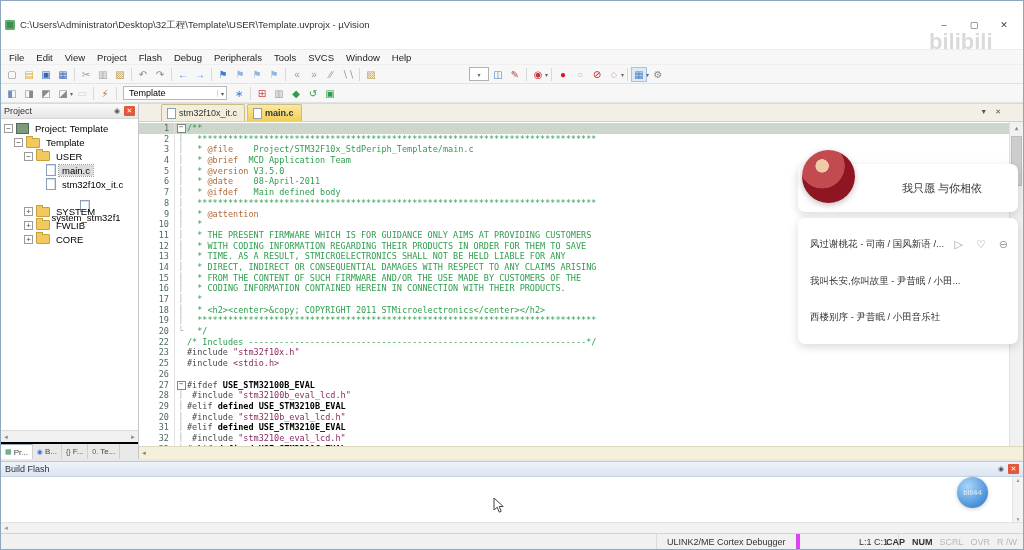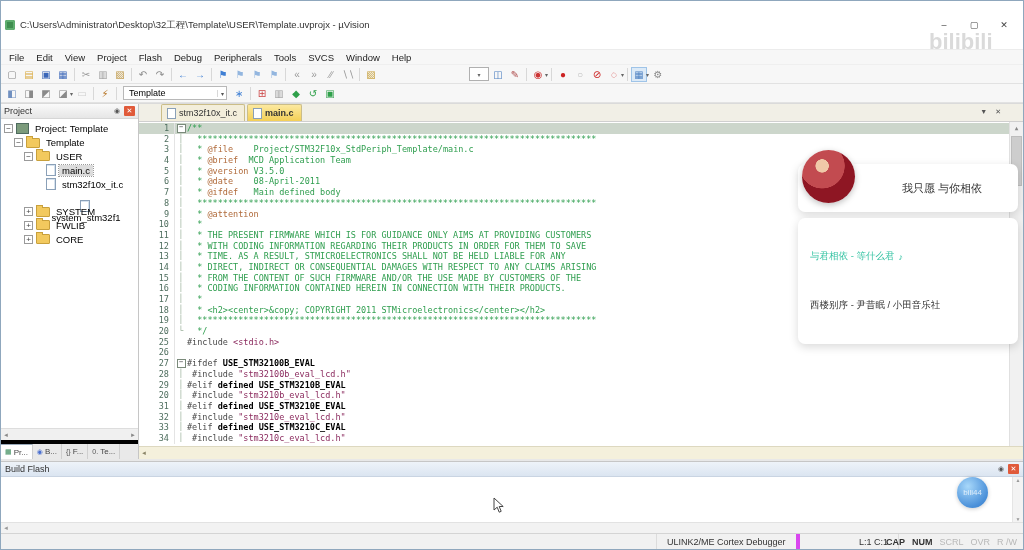--- a/index.html
+++ b/index.html
@@ -37,21 +37,21 @@
   .exp{width:9px;height:9px;border:1px solid #9a9a9a;background:#fff;color:#444;font-size:8px;line-height:7px;text-align:center;margin-right:3px;flex:none;box-sizing:border-box}
   .exp.sp{border:none;background:none}
   .ic-folder{width:12px;height:8px;background:#f2c95e;border:1px solid #c8a03c;border-radius:1px;margin-right:3px;position:relative;flex:none}
   .ic-folder::before{content:"";position:absolute;top:-3px;left:-1px;width:5px;height:2px;background:#f2c95e;border:1px solid #c8a03c;border-bottom:none}
   .ic-file{width:8px;height:10px;background:#fff;border:1px solid #8aa0b8;margin-right:3px;flex:none;box-shadow:inset -2px 2px 0 -1px #d6e2ee}
   .ic-target{width:11px;height:9px;background:#7c9b7c;border:1px solid #4f6b5f;margin-right:3px;flex:none}
   .trow .lbl{padding:0 3px}
   .trow.sel .lbl{background:#dcdcdc;outline:1px dotted #9a9a9a}
   .lhscroll{height:11px;background:#f0f0f0;border-top:1px solid #ddd;display:flex;align-items:center;justify-content:space-between;font-size:6px;color:#888;padding:0 2px;flex:none}
   .strack{flex:1}
-  .docktabs{height:15px;background:#e9e9e9;border-top:4px solid #000000;display:flex;align-items:stretch;font-size:8px;flex:none}
+  .docktabs{height:15px;background:#e9e9e9;border-top:2px solid #000000;display:flex;align-items:stretch;font-size:8px;flex:none}
   .dtab{display:flex;align-items:center;gap:2px;padding:0 4px;border-right:1px solid #cfcfcf;color:#444}
   .dtab.active{background:#fff;border-top:1px solid #9ab}
   .dti{font-size:7px}
   
   .editor{flex:1;display:flex;flex-direction:column;min-width:0;background:#fff}
   .tabbar{height:17px;background:#f1efe6;border-bottom:1px solid #cfcfcf;display:flex;align-items:flex-end;padding-left:22px;position:relative;flex:none}
   .etab{display:flex;align-items:center;gap:3px;font-size:9px;padding:1px 7px 1px 5px;border:1px solid #cbbd88;border-bottom:none;background:#f3eedb;color:#333;margin-right:2px;height:14px;border-radius:2px 2px 0 0}
   .etab.active{background:linear-gradient(#fce9a0,#f3cf56);font-weight:bold}
   .ficon{width:7px;height:9px;background:#fff;border:1px solid #8aa0b8;flex:none}
   .tbicons{position:absolute;right:22px;top:4px;display:flex;gap:8px;font-size:7px;color:#555}
@@ -314,20 +314,22 @@
             <div class="cl"><span class="ln">11</span><span class="fold">│</span><span class="ct"><span class="sg-c">  * THE PRESENT FIRMWARE WHICH IS FOR GUIDANCE ONLY AIMS AT PROVIDING CUSTOMERS</span></span></div>
             <div class="cl"><span class="ln">12</span><span class="fold">│</span><span class="ct"><span class="sg-c">  * WITH CODING INFORMATION REGARDING THEIR PRODUCTS IN ORDER FOR THEM TO SAVE</span></span></div>
             <div class="cl"><span class="ln">13</span><span class="fold">│</span><span class="ct"><span class="sg-c">  * TIME. AS A RESULT, STMICROELECTRONICS SHALL NOT BE HELD LIABLE FOR ANY</span></span></div>
             <div class="cl"><span class="ln">14</span><span class="fold">│</span><span class="ct"><span class="sg-c">  * DIRECT, INDIRECT OR CONSEQUENTIAL DAMAGES WITH RESPECT TO ANY CLAIMS ARISING</span></span></div>
             <div class="cl"><span class="ln">15</span><span class="fold">│</span><span class="ct"><span class="sg-c">  * FROM THE CONTENT OF SUCH FIRMWARE AND/OR THE USE MADE BY CUSTOMERS OF THE</span></span></div>
             <div class="cl"><span class="ln">16</span><span class="fold">│</span><span class="ct"><span class="sg-c">  * CODING INFORMATION CONTAINED HEREIN IN CONNECTION WITH THEIR PRODUCTS.</span></span></div>
             <div class="cl"><span class="ln">17</span><span class="fold">│</span><span class="ct"><span class="sg-c">  *</span></span></div>
             <div class="cl"><span class="ln">18</span><span class="fold">│</span><span class="ct"><span class="sg-c">  * &lt;h2&gt;&lt;center&gt;&amp;copy; COPYRIGHT 2011 STMicroelectronics&lt;/center&gt;&lt;/h2&gt;</span></span></div>
             <div class="cl"><span class="ln">19</span><span class="fold">│</span><span class="ct"><span class="sg-c">  ******************************************************************************</span></span></div>
             <div class="cl"><span class="ln">20</span><span class="fold">└</span><span class="ct"><span class="sg-c">  */</span></span></div>
+            <div class="cl"><span class="ln">22</span><span class="fold"></span><span class="ct"><span class="sg-c">/* Includes ------------------------------------------------------------------*/</span></span></div>
+            <div class="cl"><span class="ln">23</span><span class="fold"></span><span class="ct"><span class="sg-p">#include </span><span class="sg-s">"stm32f10x.h"</span></span></div>
             <div class="cl"><span class="ln">25</span><span class="fold"></span><span class="ct"><span class="sg-p">#include </span><span class="sg-s">&lt;stdio.h&gt;</span></span></div>
             <div class="cl"><span class="ln">26</span><span class="fold"></span><span class="ct"></span></div>
             <div class="cl"><span class="ln">27</span><span class="fold"><span class="fbx">−</span></span><span class="ct"><span class="sg-p">#ifdef </span><span class="sg-k">USE_STM32100B_EVAL</span></span></div>
             <div class="cl"><span class="ln">28</span><span class="fold">│</span><span class="ct"><span class="sg-p"> #include </span><span class="sg-s">"stm32100b_eval_lcd.h"</span></span></div>
             <div class="cl"><span class="ln">29</span><span class="fold">│</span><span class="ct"><span class="sg-p">#elif </span><span class="sg-k">defined </span><span class="sg-k">USE_STM3210B_EVAL</span></span></div>
             <div class="cl"><span class="ln">20</span><span class="fold">│</span><span class="ct"><span class="sg-p"> #include </span><span class="sg-s">"stm3210b_eval_lcd.h"</span></span></div>
             <div class="cl"><span class="ln">31</span><span class="fold">│</span><span class="ct"><span class="sg-p">#elif </span><span class="sg-k">defined </span><span class="sg-k">USE_STM3210E_EVAL</span></span></div>
             <div class="cl"><span class="ln">32</span><span class="fold">│</span><span class="ct"><span class="sg-p"> #include </span><span class="sg-s">"stm3210e_eval_lcd.h"</span></span></div>
             <div class="cl"><span class="ln">33</span><span class="fold">│</span><span class="ct"><span class="sg-p">#elif </span><span class="sg-k">defined </span><span class="sg-k">USE_STM3210C_EVAL</span></span></div>
             <div class="cl"><span class="ln">34</span><span class="fold">│</span><span class="ct"><span class="sg-p"> #include </span><span class="sg-s">"stm3210c_eval_lcd.h"</span></span></div>
@@ -375,23 +377,30 @@
         <span class="tg off">R /W</span>
       </span>
   </div>
 
   <div class="watermark">bilibili</div>
   <div class="album"></div>
   <div class="card card1">
     <span class="nowtitle">我只愿 与你相依</span>
   </div>
   <div class="card card2" id="playlist">
-      <div class="prow active" style="color: rgb(53, 195, 163);">
-        <span class="ptitle">与君相依 - 等什么君</span>
-        <span class="pnote">♪</span>
+      <div class="prow">
+        <span class="ptitle clip">风过谢桃花 - 司南 / 国风新语 /...</span>
+        <span class="pacts">
+          <span>▷</span>
+          <span>♡</span>
+          <span>⊖</span>
+        </span>
+      </div>
+      <div class="prow">
+        <span class="ptitle">我叫长安,你叫故里 - 尹昔眠 / 小田...</span>
       </div>
       <div class="prow">
         <span class="ptitle">西楼别序 - 尹昔眠 / 小田音乐社</span>
       </div>
     </div>
   <div class="bluebadge">bili44</div>
   <svg class="cursor" width="12" height="17" viewBox="0 0 12 17">
     <path d="M1,1 L1,13 L4.2,10.2 L6.2,15.2 L8.2,14.3 L6.2,9.5 L10.2,9.5 Z" fill="#ffffff" stroke="#444444" stroke-width="1"></path>
   </svg>
 </div>

